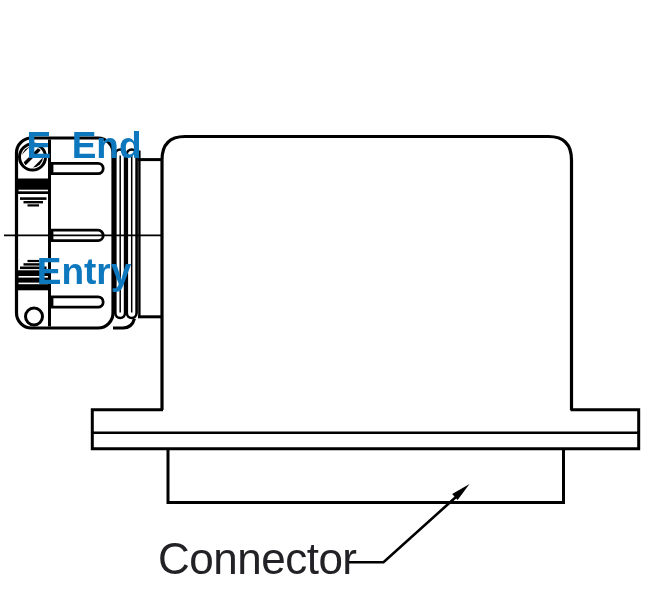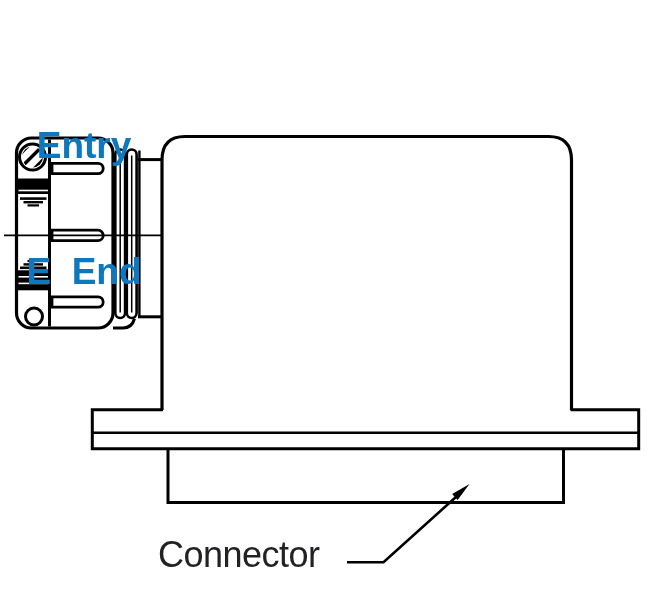--- a/index.html
+++ b/index.html
@@ -21,21 +21,21 @@
     font-weight: bold;
     font-size: 37px;
     line-height: 42px;
     white-space: pre;
     letter-spacing: 0px;
   }
   .connector-label {
     position: absolute;
     left: 158px;
     top: 537px;
-    font-size: 36px;
+    font-size: 44px;
     line-height: 1;
     letter-spacing: -0.5px;
     white-space: pre;
   }
 </style>
 </head>
 <body>
 
 <div class="stage">
 
@@ -113,19 +113,19 @@
       </g>
 
       <g>
         <path d="M347,562.3 H383.5 L456.5,496.5" stroke-width="2.6"></path>
         <polygon points="469.5,484 457.6,500.1 452.2,494.1" fill="#000000" stroke="none"></polygon>
       </g>
     </g>
   </svg>
 
   <div class="entry-label" style="color: rgb(14, 120, 190);">
+    <div>E  End</div>
     <div>Entry</div>
-    <div>E  End</div>
   </div>
 
   <div class="connector-label" style="color: rgb(33, 33, 38);">Connector</div>
 
 </div>
 
 </body></html>

